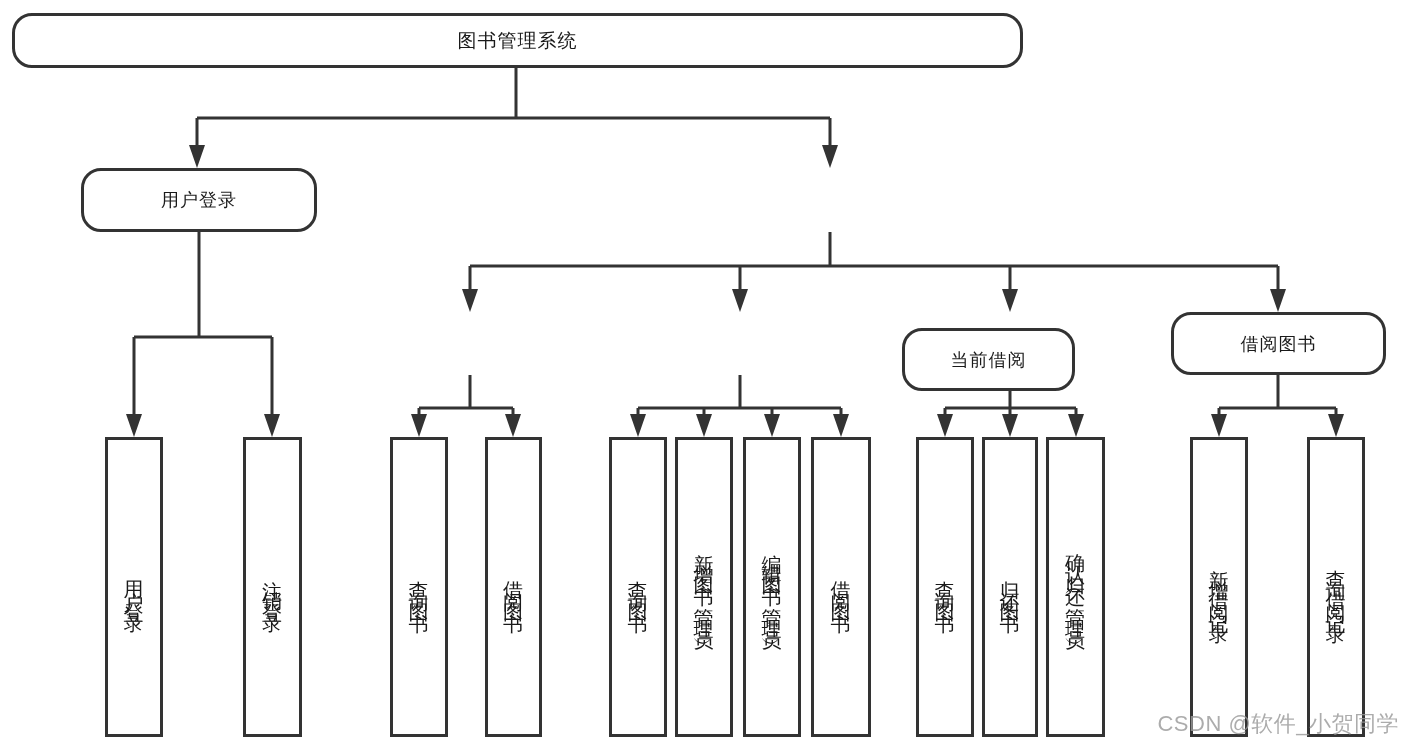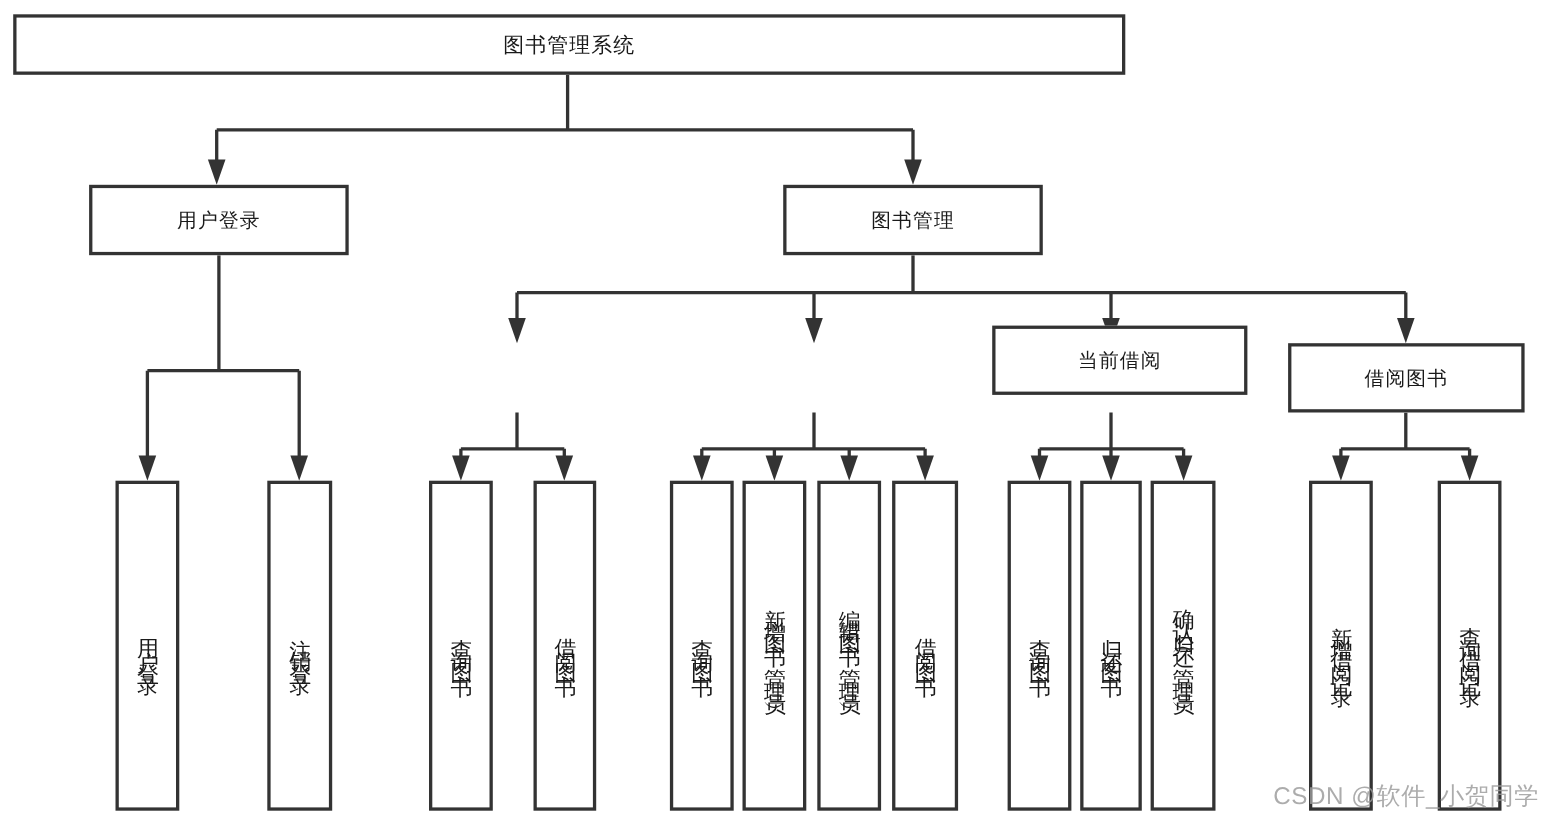--- a/index.html
+++ b/index.html
@@ -6,39 +6,39 @@
   .stage {
     position:relative; width:1405px; height:747px; background:#ffffff;
     font-family:"Liberation Sans","DejaVu Sans",sans-serif; overflow:hidden;
   }
   .wires { position:absolute; left:0; top:0; width:1405px; height:747px; pointer-events:none; }
   .box, .vbox {
     position:absolute; box-sizing:border-box; background:#ffffff;
     border:3px solid #333333; color:#1a1a1a;
     display:flex; align-items:center; justify-content:center;
   }
-  .box { font-size:18px; letter-spacing:1px; }
+  .box { font-size:18px; letter-spacing:1px;border-radius:20px; }
   .root-box { font-size:19px; }
   .vbox span {
     writing-mode:vertical-rl; text-orientation:mixed;
     font-size:20px; line-height:1; letter-spacing:11px;
   }
   .watermark {
     position:absolute; right:6px; top:709px; z-index:3;
     font-size:22px; color:#9b9b9b; opacity:0.82; letter-spacing:0.5px;
     white-space:nowrap;
     text-align:center;
   }
   
   #n0{left:12px;top:13px;width:1011px;height:55px}
   #n1{left:81px;top:168px;width:236px;height:64px}
   #n2{left:712px;top:168px;width:236px;height:64px}
   #n3{left:362px;top:312px;width:217px;height:63px}
   #n4{left:633px;top:312px;width:215px;height:63px}
-  #n5{left:902px;top:296px;width:232px;height:63px}
+  #n5{left:902px;top:328px;width:173px;height:63px}
   #n6{left:1171px;top:312px;width:215px;height:63px}
   #n7{left:105px;top:437px;width:58px;height:300px}
   #n8{left:243px;top:437px;width:59px;height:300px}
   #n9{left:390px;top:437px;width:58px;height:300px}
   #n10{left:485px;top:437px;width:57px;height:300px}
   #n11{left:609px;top:437px;width:58px;height:300px}
   #n12{left:675px;top:437px;width:58px;height:300px}
   #n13{left:743px;top:437px;width:58px;height:300px}
   #n14{left:811px;top:437px;width:60px;height:300px}
   #n15{left:916px;top:437px;width:58px;height:300px}
@@ -92,23 +92,20 @@
     </g>
   </svg>
 
   <div id="n0" class="box root-box">
     <span>图书管理系统</span>
   </div>
 
   <div id="n1" class="box">
     <span>用户登录</span>
   </div>
-  <div id="n2" class="box">
-    <span>图书管理</span>
-  </div>
 
   <div id="n5" class="box">
     <span>当前借阅</span>
   </div>
   <div id="n6" class="box">
     <span>借阅图书</span>
   </div>
 
   <div id="n7" class="vbox">
     <span>用户登录</span>

